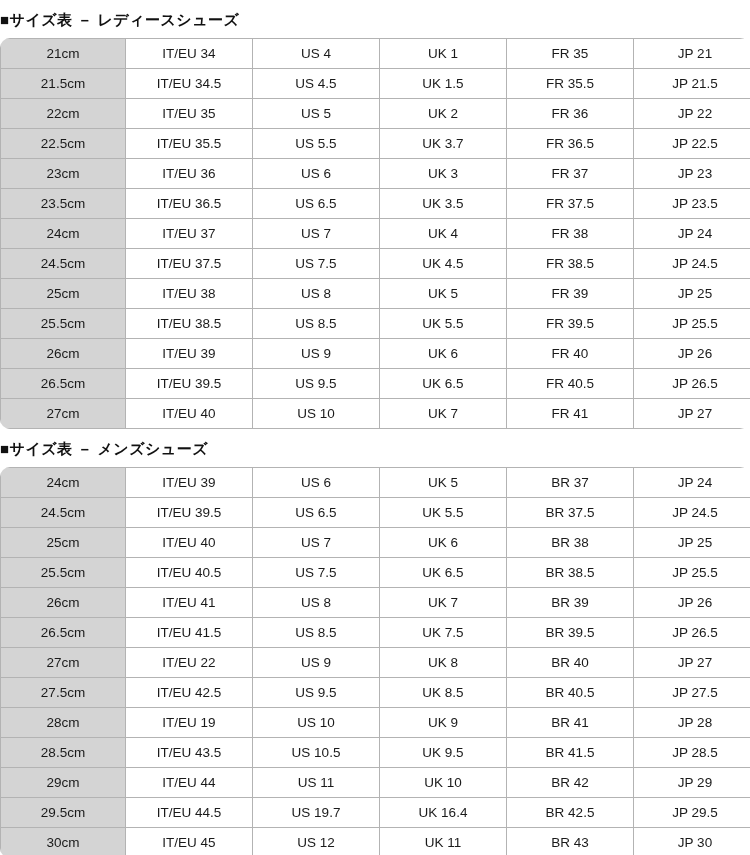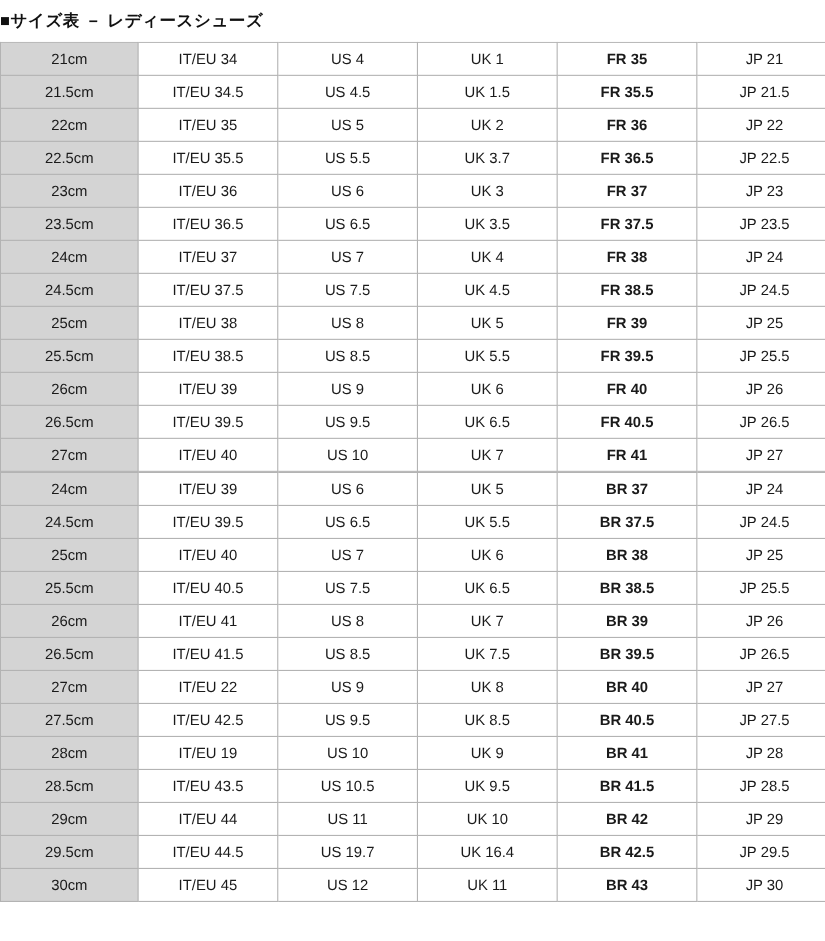--- a/index.html
+++ b/index.html
@@ -57,25 +57,26 @@
   table.size-table td.cm {
     background: #d4d4d4;
     width: 124px;
   }
   table.size-table td.val {
     background: #ffffff;
   }
   table.size-table td.c1 { width: 126px; }
   table.size-table td.c2 { width: 126px; }
   table.size-table td.c3 { width: 126px; }
-  table.size-table td.c4 { width: 126px; font-weight: bold; }
+  table.size-table td.c4 { width: 126px; }
   table.size-table td.c5 { width: 122px; }
   .table-wrap {
     width: 750px;
     overflow: hidden;
+    border-radius: 10px;
   }
   
   table.size-table tr td:first-child { border-left: 1px solid #b3b3b3; }
   table.size-table tr td:last-child { border-right: 1px solid #b3b3b3; }
 </style>
 </head>
 <body>
 
 <div class="page">
 
@@ -187,20 +188,23 @@
           <td class="val c1">IT/EU 40</td>
           <td class="val c2">US 10</td>
           <td class="val c3">UK 7</td>
           <td class="val c4">FR 41</td>
           <td class="val c5">JP 27</td>
         </tr>
       </tbody>
     </table>
   </div>
 
+  <div class="title-block second">
+    <div class="section-title">■サイズ表 － メンズシューズ</div>
+  </div>
 
   <div class="table-wrap">
     <table class="size-table">
       <tbody>
         <tr>
           <td class="cm">24cm</td>
           <td class="val c1">IT/EU 39</td>
           <td class="val c2">US 6</td>
           <td class="val c3">UK 5</td>
           <td class="val c4">BR 37</td>

